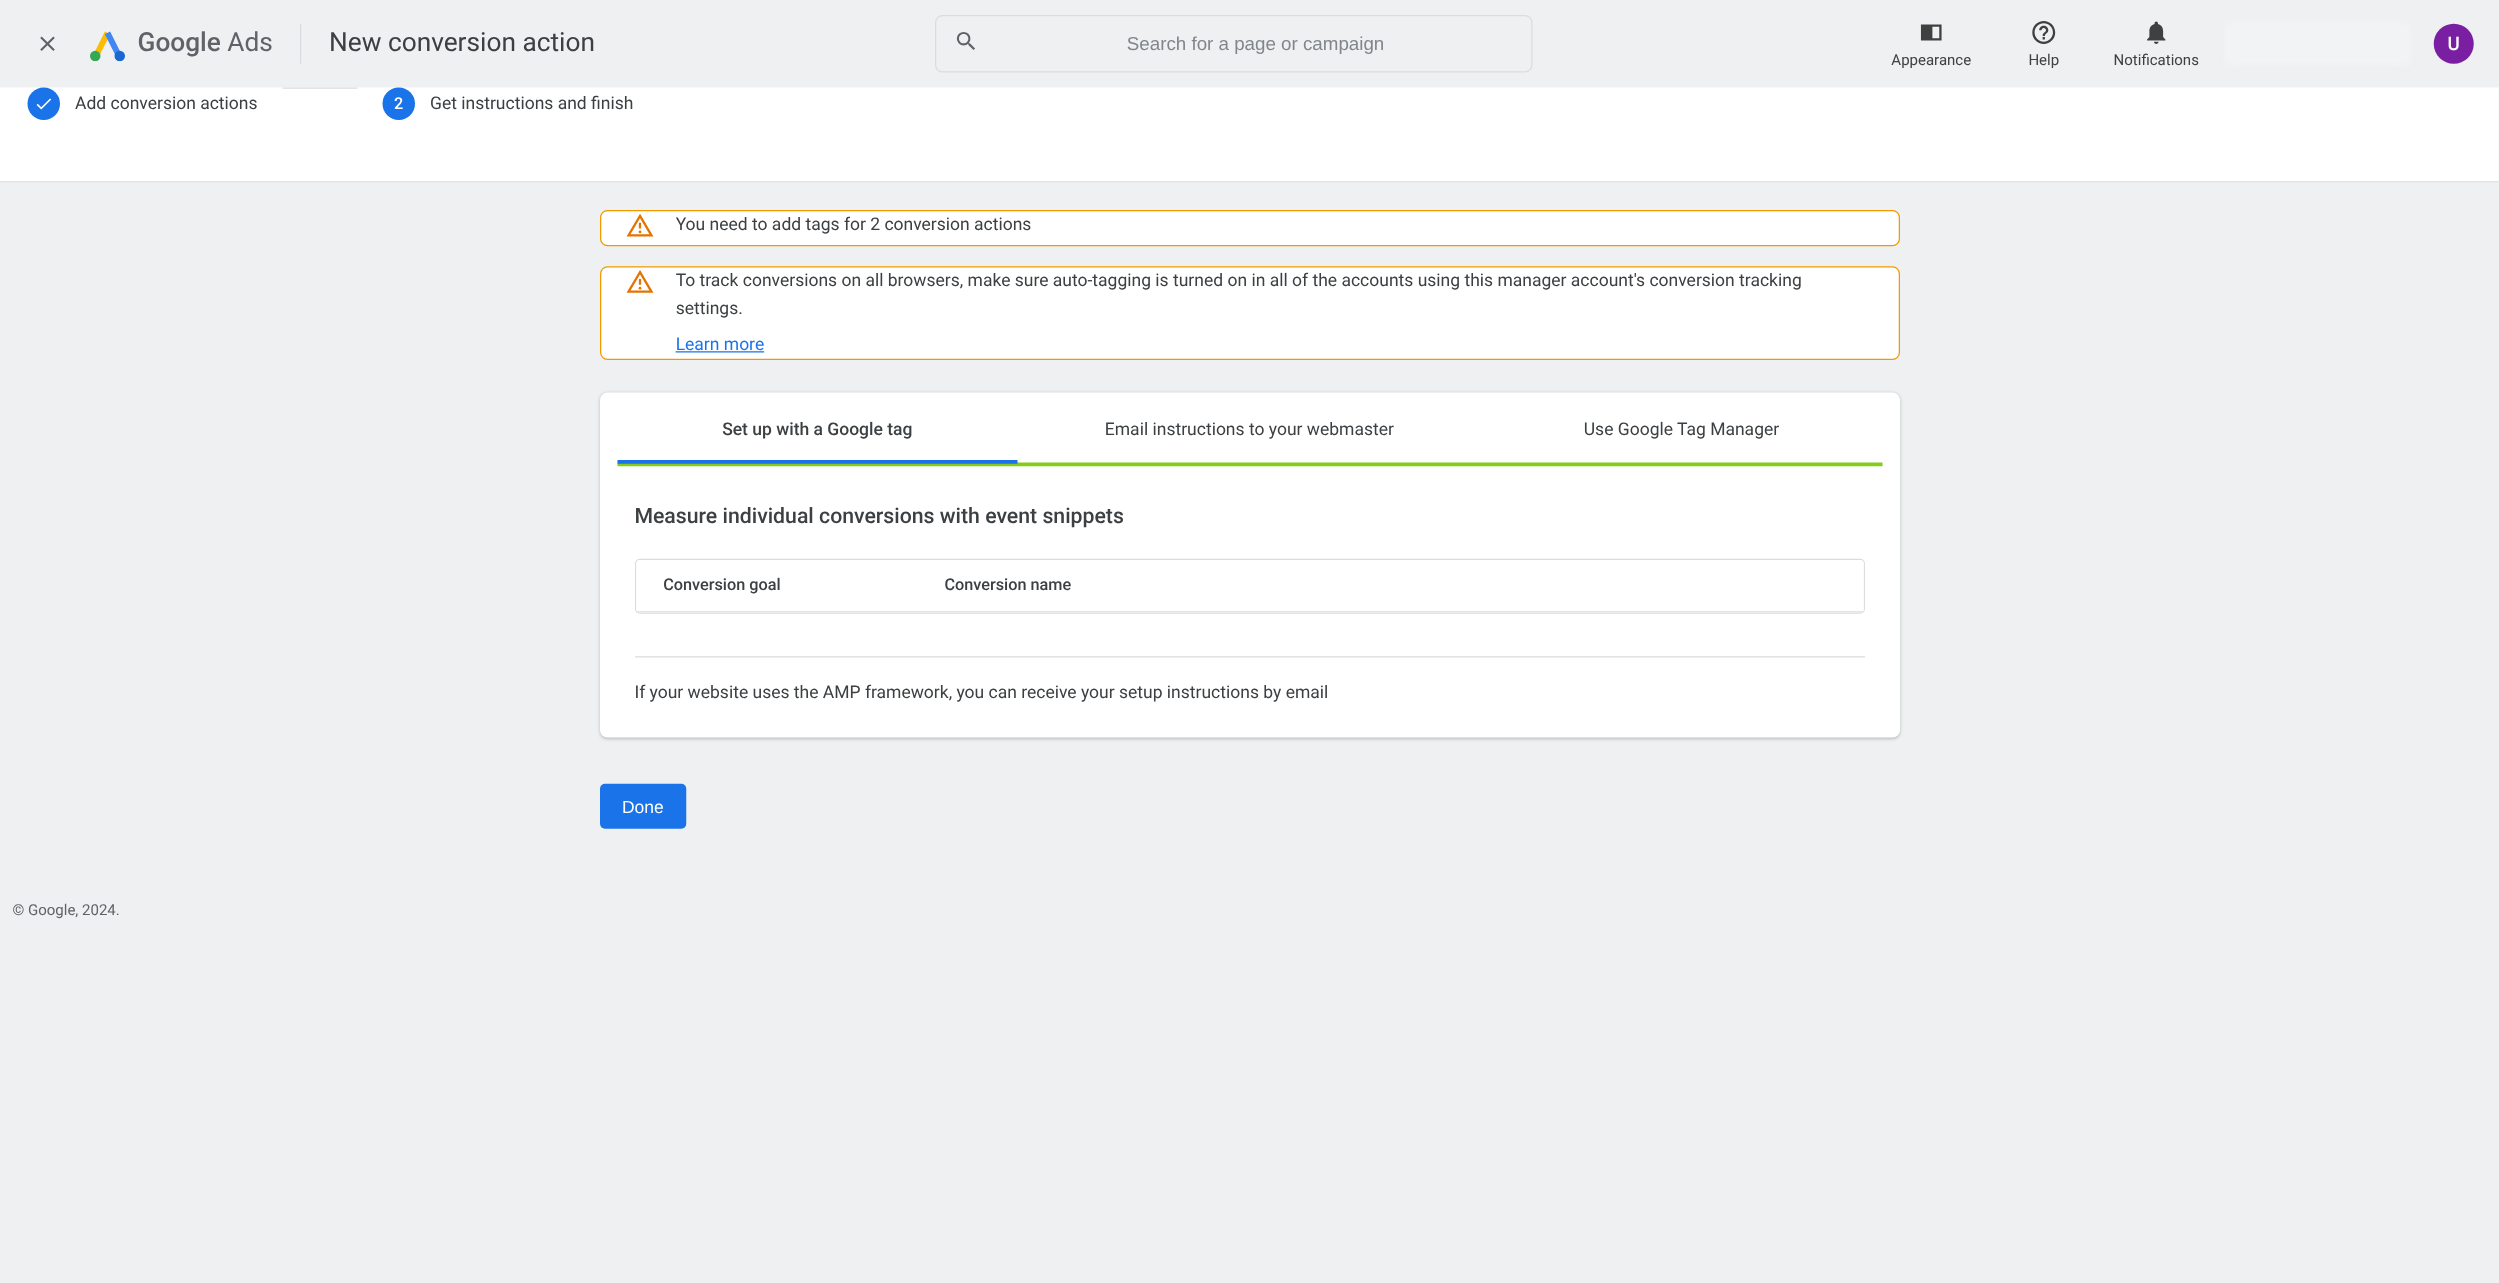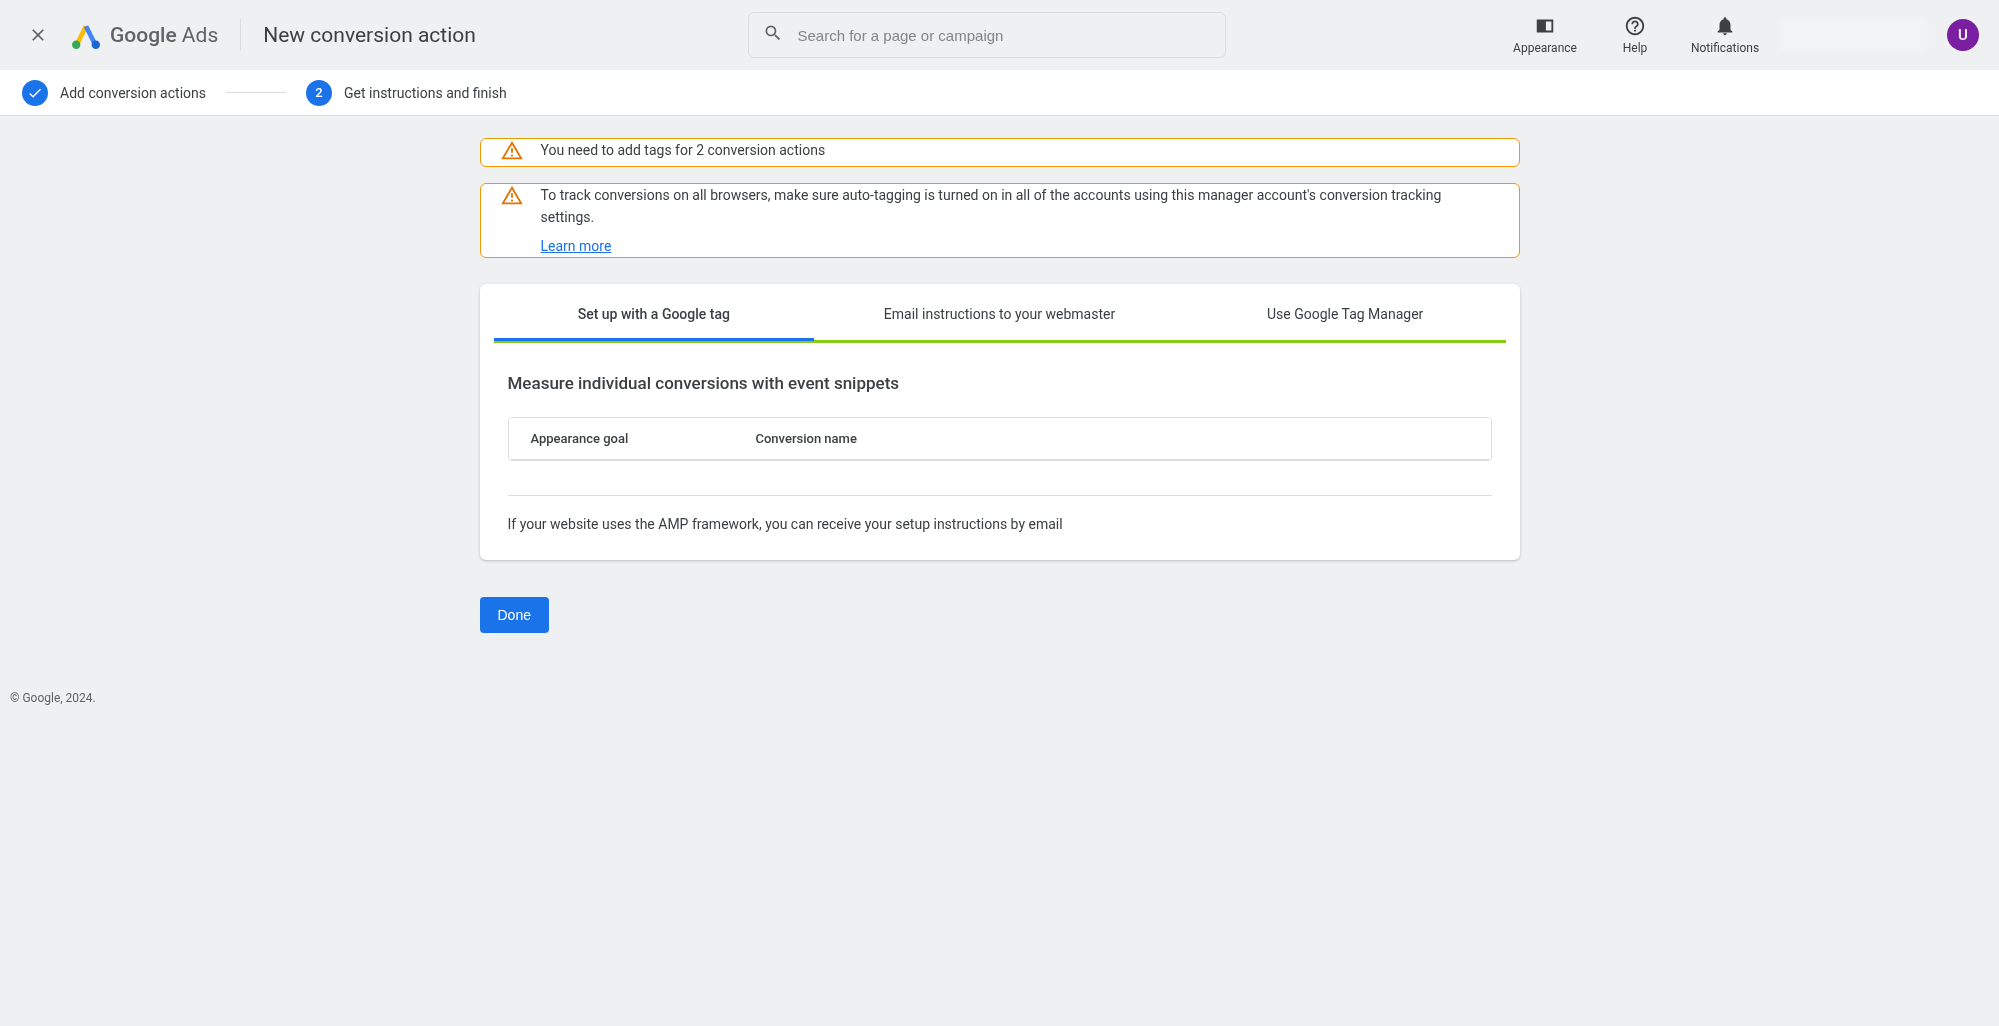--- a/index.html
+++ b/index.html
@@ -10,31 +10,31 @@
 .logo-block { display: flex; align-items: center; gap: 10px; margin-left: 8px; }
 .logo-triangle { width: 28px; height: 28px; }
 .logo-text { font-size: 21px; color: #5f6368; font-weight: 400; }
 .logo-text .bold { font-weight: 500; }
 .divider-v { width: 1px; height: 32px; background: #dadce0; margin: 0 14px; }
 .page-title { font-size: 21px; color: #3c4043; font-weight: 400; }
 
 .search-wrap { flex: 1; display: flex; justify-content: center; }
 .search-box { width: 478px; max-width: 478px; height: 46px; border: 1px solid #dadce0; border-radius: 6px; display: flex; align-items: center; padding: 0 14px; background: #eef0f1; }
 .search-box .icon { color: #5f6368; margin-right: 14px; }
-.search-box input { border: none; background: transparent; outline: none; font-size: 15px; color: #5f6368; flex: 1; }
+.search-box input { border: none; background: transparent; outline: none; font-size: 15px; color: #5f6368; flex: 1; text-align: center; }
 .search-box input::placeholder { color: #80868b; }
 
 .header-right { display: flex; align-items: center; gap: 18px; margin-left: 10px; }
 .hicon { display: flex; flex-direction: column; align-items: center; color: #404040; cursor: pointer; width: 72px; }
 .hicon .ic { font-size: 20px; height: 22px; display:flex; align-items:center; justify-content:center; }
 .hicon .lbl { font-size: 12px; margin-top: 4px; }
 .account-blur { width: 150px; height: 36px; background: #f1f3f4; border-radius: 4px; filter: blur(3px); }
 .avatar { width: 32px; height: 32px; border-radius: 50%; background: #7b1fa2; color: #fff; display: flex; align-items: center; justify-content: center; font-size: 15px; font-weight: 500; cursor: pointer; }
 
-.stepper-bar { background: #fff; border-bottom: 1px solid #dadce0; height: 46px; display: flex; align-items: center; padding: 0 22px; gap: 10px; }
+.stepper-bar { background: #fff; border-bottom: 1px solid #dadce0; height: 76px; display: flex; align-items: flex-start; padding: 0 22px; gap: 10px; }
 .step { display: flex; align-items: center; gap: 12px; }
 .step-badge { width: 26px; height: 26px; border-radius: 50%; background: #1a73e8; color: #fff; display: flex; align-items: center; justify-content: center; font-size: 13px; font-weight: 500; }
 .step-label { font-size: 14px; color: #3c4043; }
 .step-line { width: 60px; height: 1px; background: #dadce0; margin: 0 10px; }
 
 .content { max-width: 1040px; width: 1040px; margin: 22px auto 0; padding: 0 0 40px; }
 .alert { border: 1px solid #f29900; border-radius: 6px; background: #fff; padding: 0 20px; display: flex; align-items: flex-start; gap: 18px; margin-bottom: 16px; }
 .alert .warn-ic { color: #e37400; flex-shrink: 0; margin-top: 1px; }
 .alert .msg { font-size: 14px; color: #3c4043; line-height: 1.6; }
 .alert .link { color: #1a73e8; text-decoration: underline; cursor: pointer; display: inline-block; margin-top: 6px; }
@@ -178,21 +178,21 @@
       <div class="tab active">Set up with a Google tag</div>
       <div class="tab">Email instructions to your webmaster</div>
       <div class="tab">Use Google Tag Manager</div>
     </div>
 
     <div class="card-body">
       <div class="section-title">Measure individual conversions with event snippets</div>
 
       <div class="table">
         <div class="thead">
-          <div class="col-goal">Appearance goal</div>
+          <div class="col-goal">Conversion goal</div>
           <div class="col-name">Conversion name</div>
           <div class="col-act"></div>
         </div>
       </div>
 
       <div class="hr"></div>
     </div>
     <div class="note">If your website uses the AMP framework, you can receive your setup instructions by email</div>
   </div>
 

